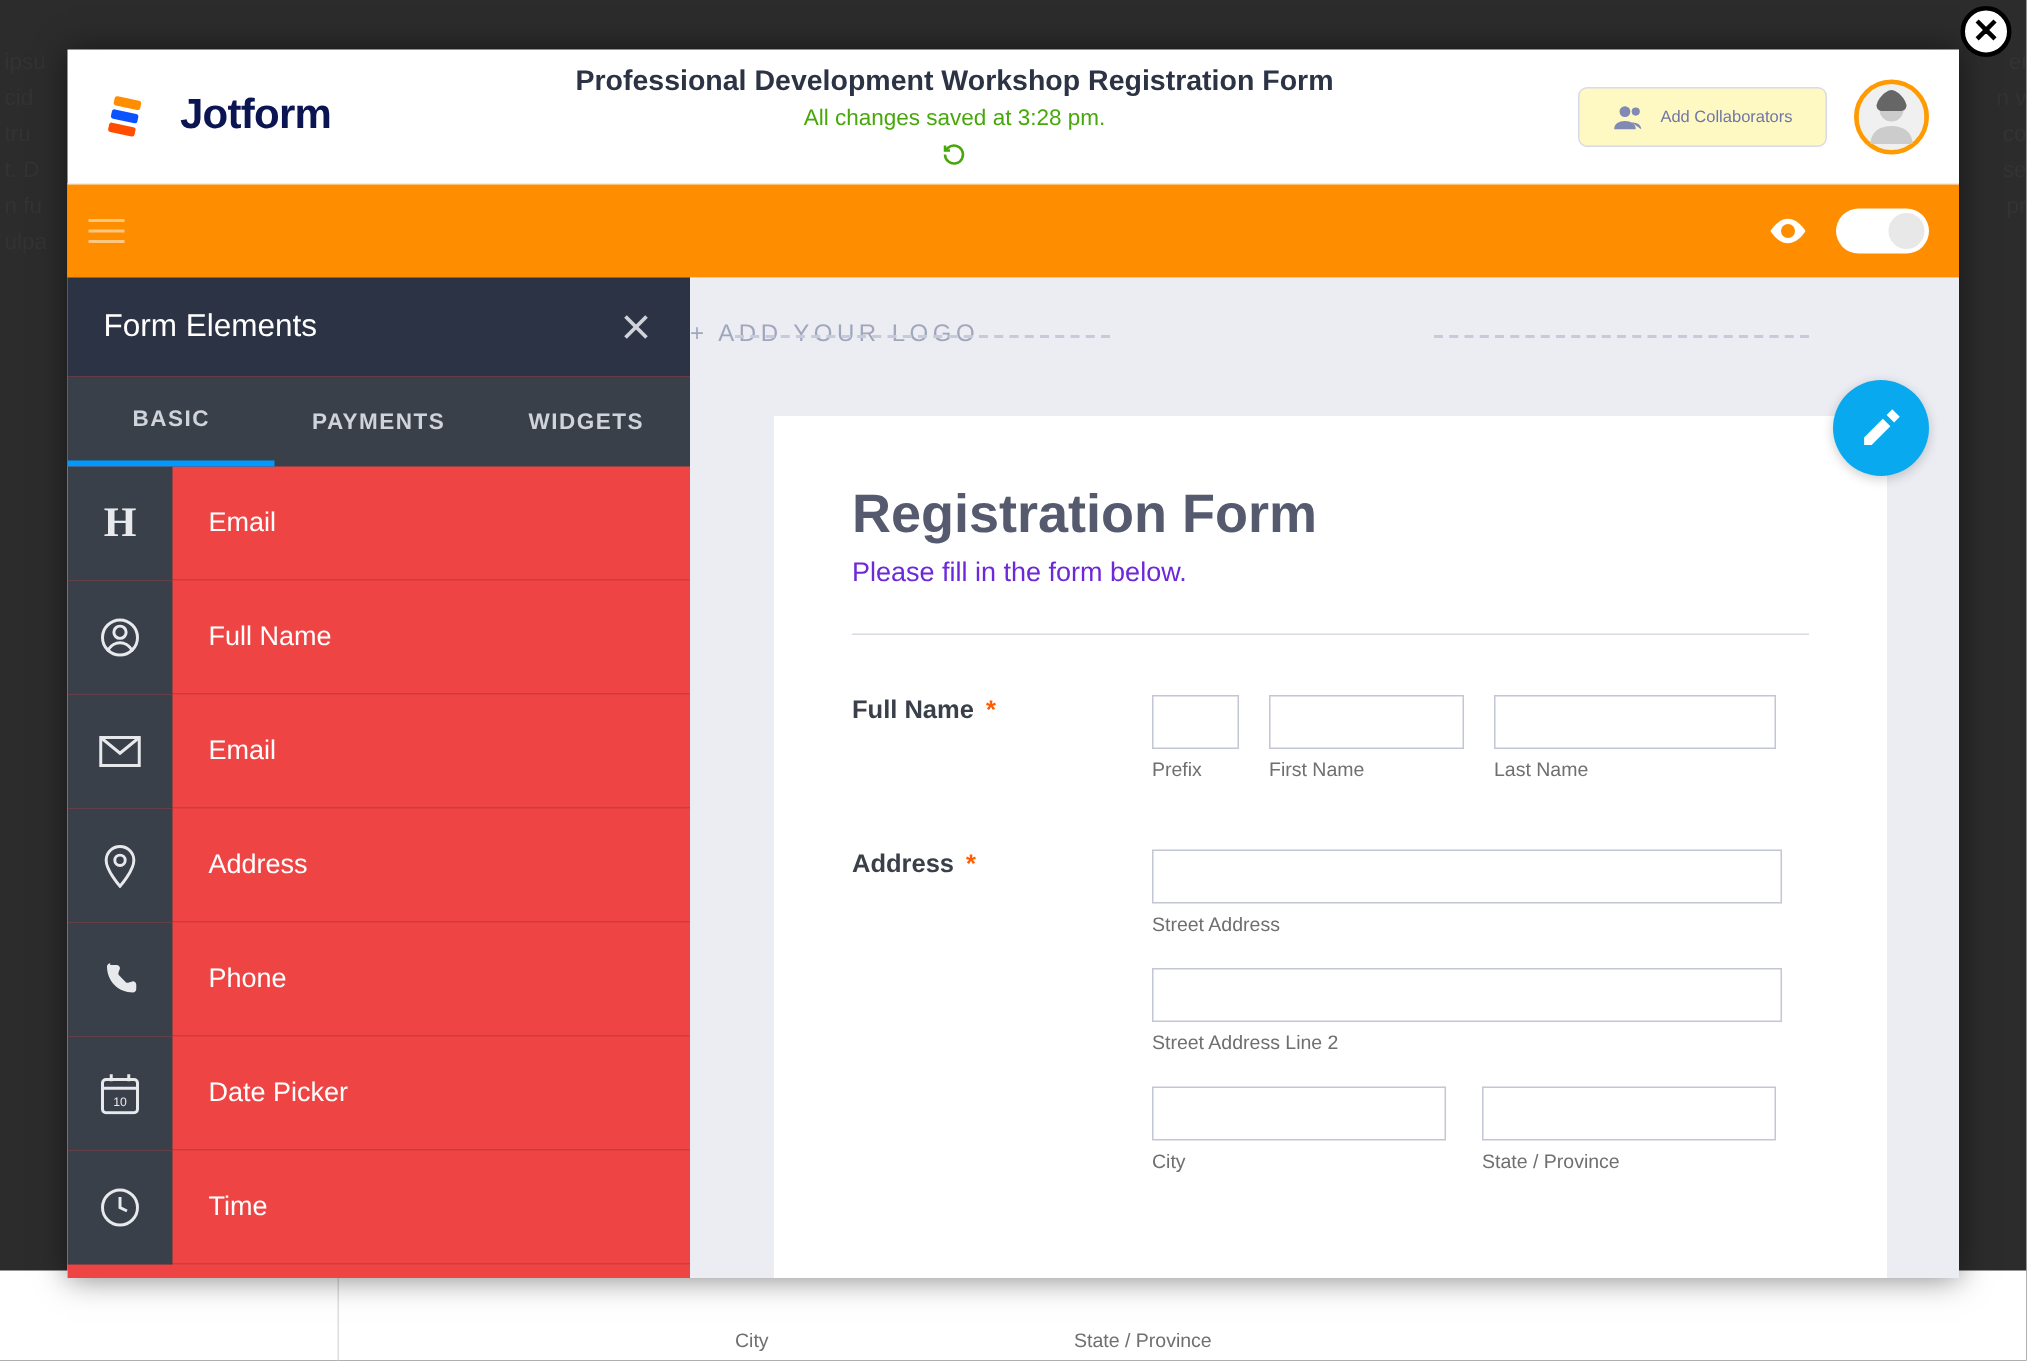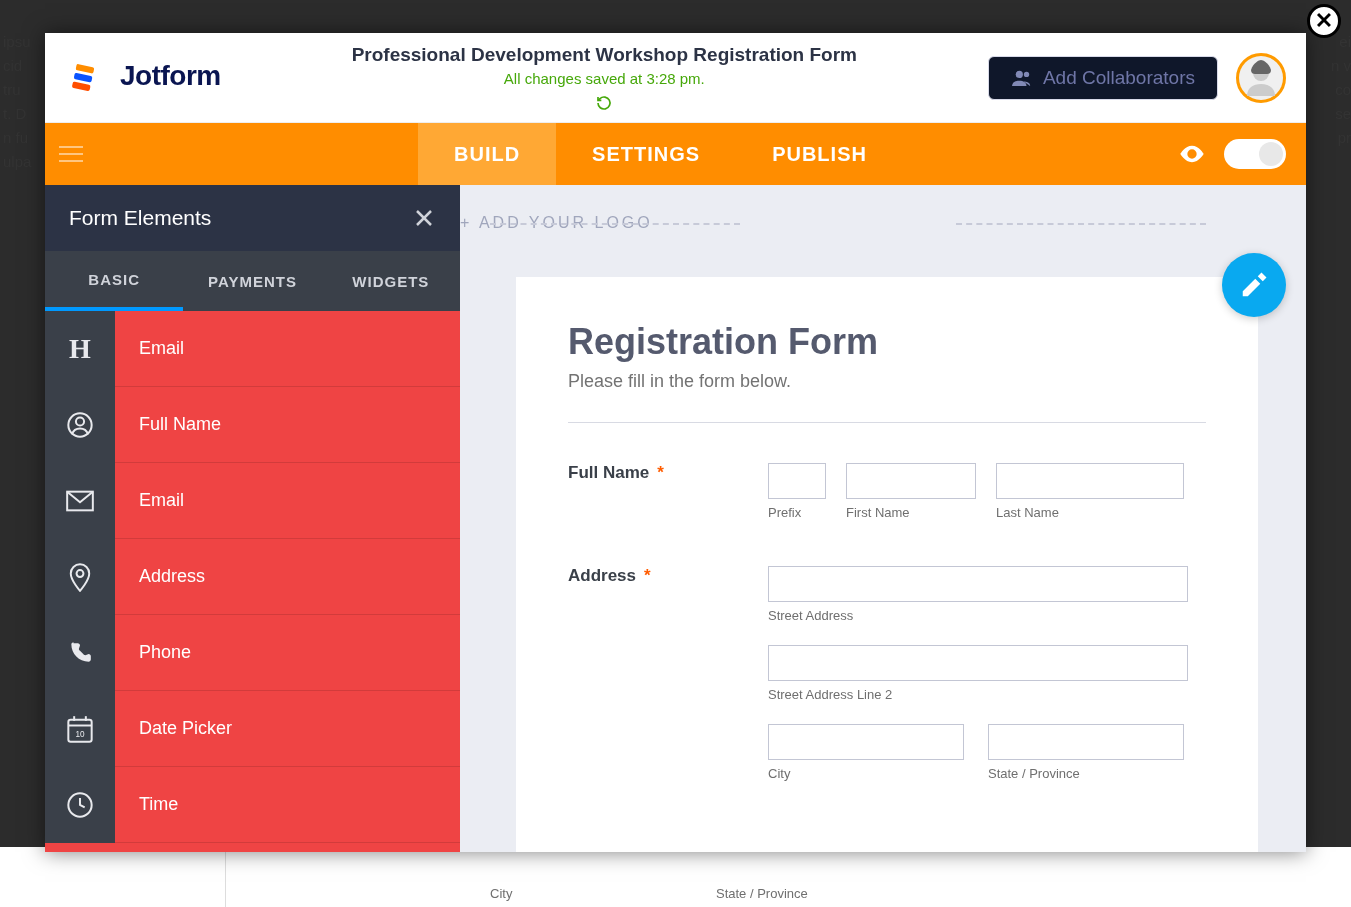--- a/index.html
+++ b/index.html
@@ -26,21 +26,21 @@
   display:flex; align-items:center; justify-content:center;
   font-size:22px; font-weight:bold; cursor:pointer; z-index:100;
 }
 .header { display:flex; align-items:center; height:90px; padding:0 20px; border-bottom:1px solid #eee; }
 .logo { display:flex; align-items:flex-start; gap:19px; }
 .logo-mark { width:36px; height:36px; position:relative;}
 .logo-text { font-size:28px; font-weight:700; color:#0a1551; letter-spacing:-0.5px; }
 .title-area { flex:1; text-align:center; }
 .title-area .form-title { font-size:19px; font-weight:600; color:#2c3345; }
 .title-area .save-status { font-size:15px; font-weight:500; color:#46a80a; margin-top:4px; display:inline-flex; align-items:center; gap:8px;flex-direction:column;}
-.collab-btn { display:inline-flex; align-items:center; gap:10px; padding:10px 22px; border:1px solid #d8dae9; border-radius:6px; background:#0f172a; color:#6f76a7; font-size:19px; cursor:pointer; }
+.collab-btn { display:inline-flex; align-items:center; gap:10px; padding:10px 22px; border:1px solid #d8dae9; border-radius:6px; background:#fef9c3; color:#6f76a7; font-size:11px; cursor:pointer; }
 .avatar { width:50px; height:50px; border-radius:50%; background:#ff9b00; margin-left:18px; display:flex; align-items:center; justify-content:center; overflow:hidden; border:2px solid #ff9b00;}
 .avatar svg { width:44px; height:44px; }
 .nav-bar { height:62px; background:#ff8d00; display:flex; align-items:stretch; }
 .hamburger { width:48px; display:flex; flex-direction:column; justify-content:center; gap:5px; padding-left:14px; }
 .hamburger span { width:24px; height:2px; background:rgba(255,255,255,.5); }
 .nav-spacer { flex:0 0 325px; }
 .nav-tabs { display:flex; }
 .nav-tab { padding:0 36px; display:flex; align-items:center; color:#fff; font-size:20px; font-weight:600; letter-spacing:1px; cursor:pointer; }
 .nav-tab.active { background:#ffa834; }
 .nav-right { margin-left:auto; display:flex; align-items:center; gap:18px; padding-right:20px; }
@@ -60,21 +60,21 @@
 .element-label { padding-left:24px; font-size:18px; font-weight:500; }
 .canvas { flex:1; background:#ebedf3; padding:0; overflow-y:auto; position:relative; }
 .add-logo-area { height:76px; display:flex; align-items:center; justify-content:flex-start; position:relative; }
 .add-logo-text { color:#a0a6bc; font-size:16px; letter-spacing:3px; font-weight:500; cursor:pointer; }
 .dashed-line { position:absolute; top:50%; border-top:2px dashed #c7cad8; width:250px; }
 .dashed-left { left:30px; }
 .dashed-right { right:100px; }
 .design-btn { position:absolute; right:20px; top:68px; width:64px; height:64px; border-radius:50%; background:#09a9f0; display:flex; align-items:center; justify-content:center; cursor:pointer; box-shadow:0 2px 8px rgba(0,0,0,.2); z-index:5; }
 .form-card { background:#fff; margin:16px 48px 0 56px; padding:44px 52px 30px; min-height:520px; }
 .form-card h1 { font-size:36px; font-weight:700; color:#555a6e; }
-.form-card .sub { font-size:18px; color:#737373; margin-top:8px; }
+.form-card .sub { font-size:18px; color:#6d28d9; margin-top:8px; }
 .hr { border:none; border-top:1px solid #d8dae3; margin:30px 0 40px; }
 .field-row { display:flex; margin-bottom:46px; }
 .field-label { width:200px; font-size:17px; font-weight:600; color:#3a4049; }
 .req { color:#ff5c00; margin-left:8px; }
 .field-inputs { flex:1; display:flex; flex-wrap:wrap; gap:12px 20px; }
 .igroup { display:flex; flex-direction:column; }
 .igroup input { border:1px solid #c3c6d4; height:36px; padding:0 6px; font-size:14px; }
 .igroup .sublabel { font-size:13px; color:#6f6f6f; margin-top:6px; }
 .w60 { width:58px; } .w130 { width:130px; } .w188 { width:188px; } .w-full { width:420px; } .w200 { width:196px; }
 </style>
@@ -139,25 +139,20 @@
     </div>
   </div>
 
   <div class="nav-bar">
     <div class="hamburger">
         <span></span>
         <span></span>
         <span></span>
       </div>
     <div class="nav-spacer"></div>
-    <div class="nav-tabs">
-      <div class="nav-tab active">BUILD</div>
-      <div class="nav-tab">SETTINGS</div>
-      <div class="nav-tab">PUBLISH</div>
-    </div>
     <div class="nav-right">
       <svg class="eye-icon" width="28" height="28" viewBox="0 0 24 24" fill="#fff">
           <path d="M12 5C6 5 2 12 2 12s4 7 10 7 10-7 10-7-4-7-10-7zm0 11a4 4 0 110-8 4 4 0 010 8z"></path>
         </svg>
       <div class="toggle"></div>
     </div>
   </div>
 
   <div class="workspace">
     <div class="sidebar">

